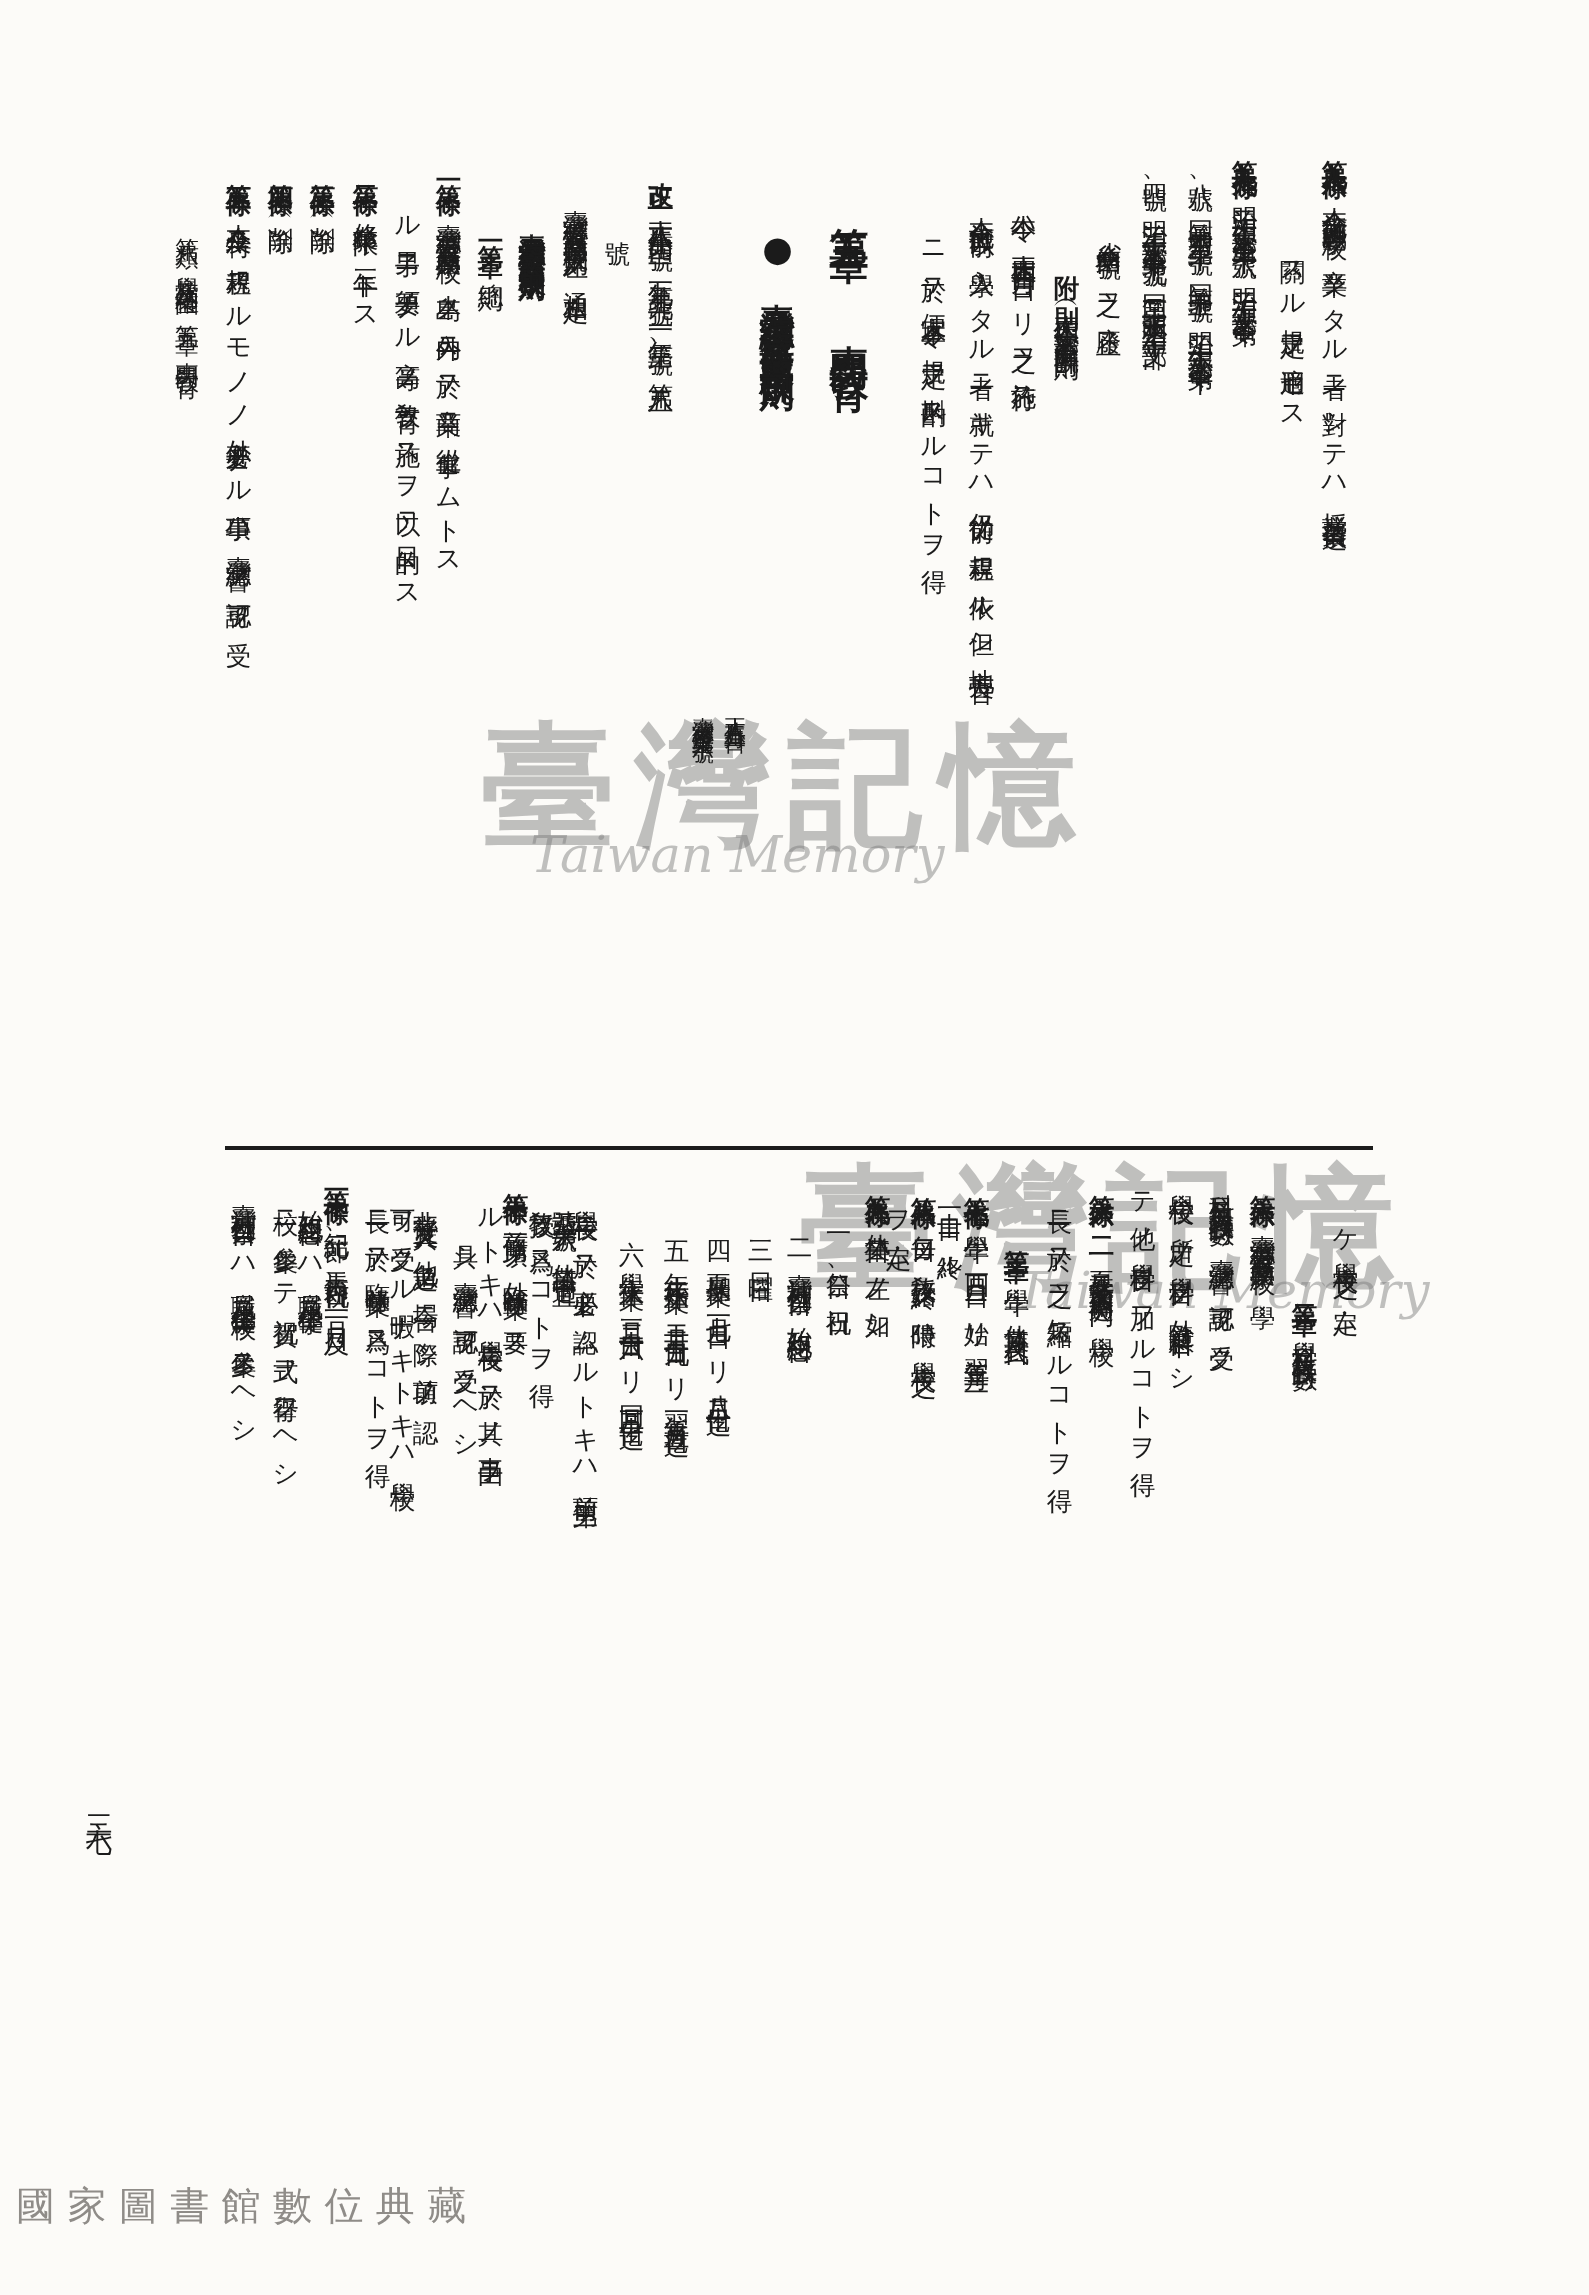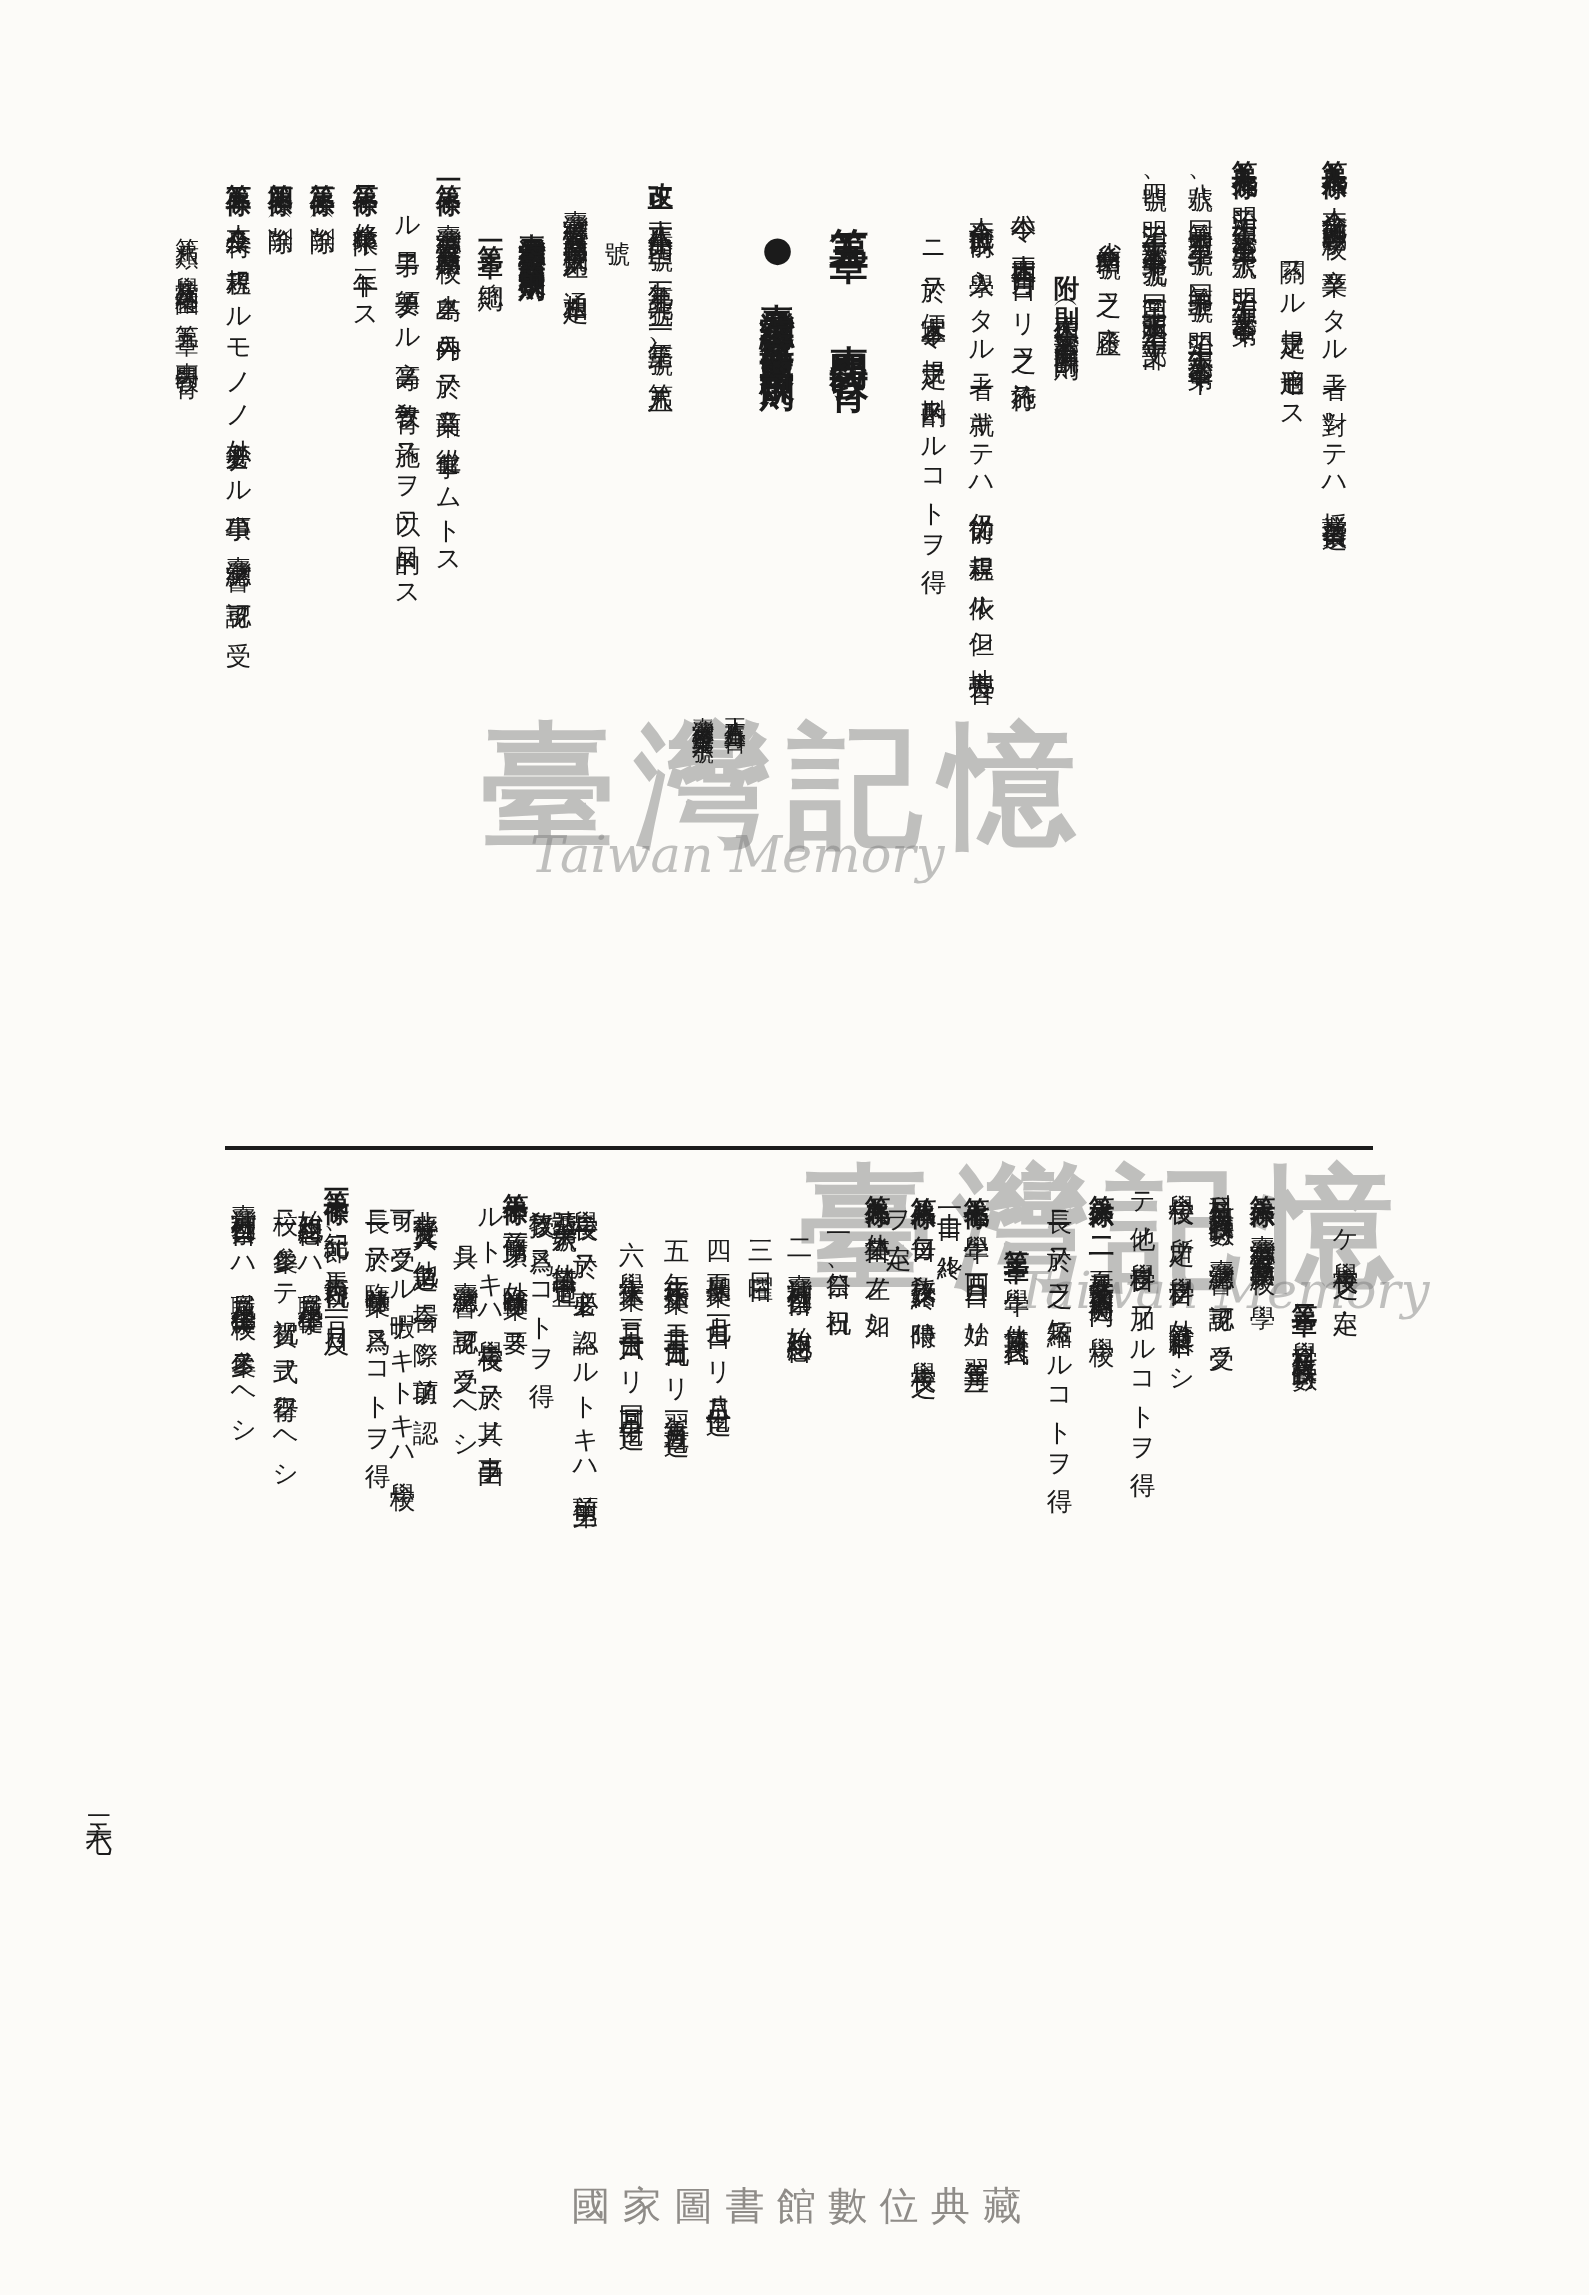--- a/index.html
+++ b/index.html
@@ -26,21 +26,21 @@
   .vcol.small{font-size:22px;letter-spacing:2.6px;line-height:27px;}
   .vcol.header-col{font-size:24px;letter-spacing:3.5px;}
   .vcol.rule-title{font-size:27px;font-weight:600;}
   .divider{position:absolute;background:#1c1c1c;}
   .wm{position:absolute;color:rgba(125,125,125,.48);pointer-events:none;}
   .wm-cjk{font-size:134px;letter-spacing:19.4px;font-weight:700;
     font-family:"DejaVu Serif","Liberation Serif",serif;}
   .wm-latin{font-size:51px;font-style:italic;
     font-family:"DejaVu Serif","Liberation Serif",serif;}
   .footer{
-    position:absolute;left:16px;right:0;top:2179px;text-align:center;
+    position:absolute;left:16px;right:0;top:2179px;
     font-size:39px;letter-spacing:12.4px;color:#8f8c88;
     font-family:"DejaVu Serif","Liberation Serif",serif;
   }
   .pagenum{
     position:absolute;left:81px;top:1794px;
     writing-mode:vertical-rl;text-orientation:upright;
     font-size:26.5px;letter-spacing:7px;color:#1b1b1b;
     font-family:"DejaVu Serif","Liberation Serif",serif;
   }
 </style>

